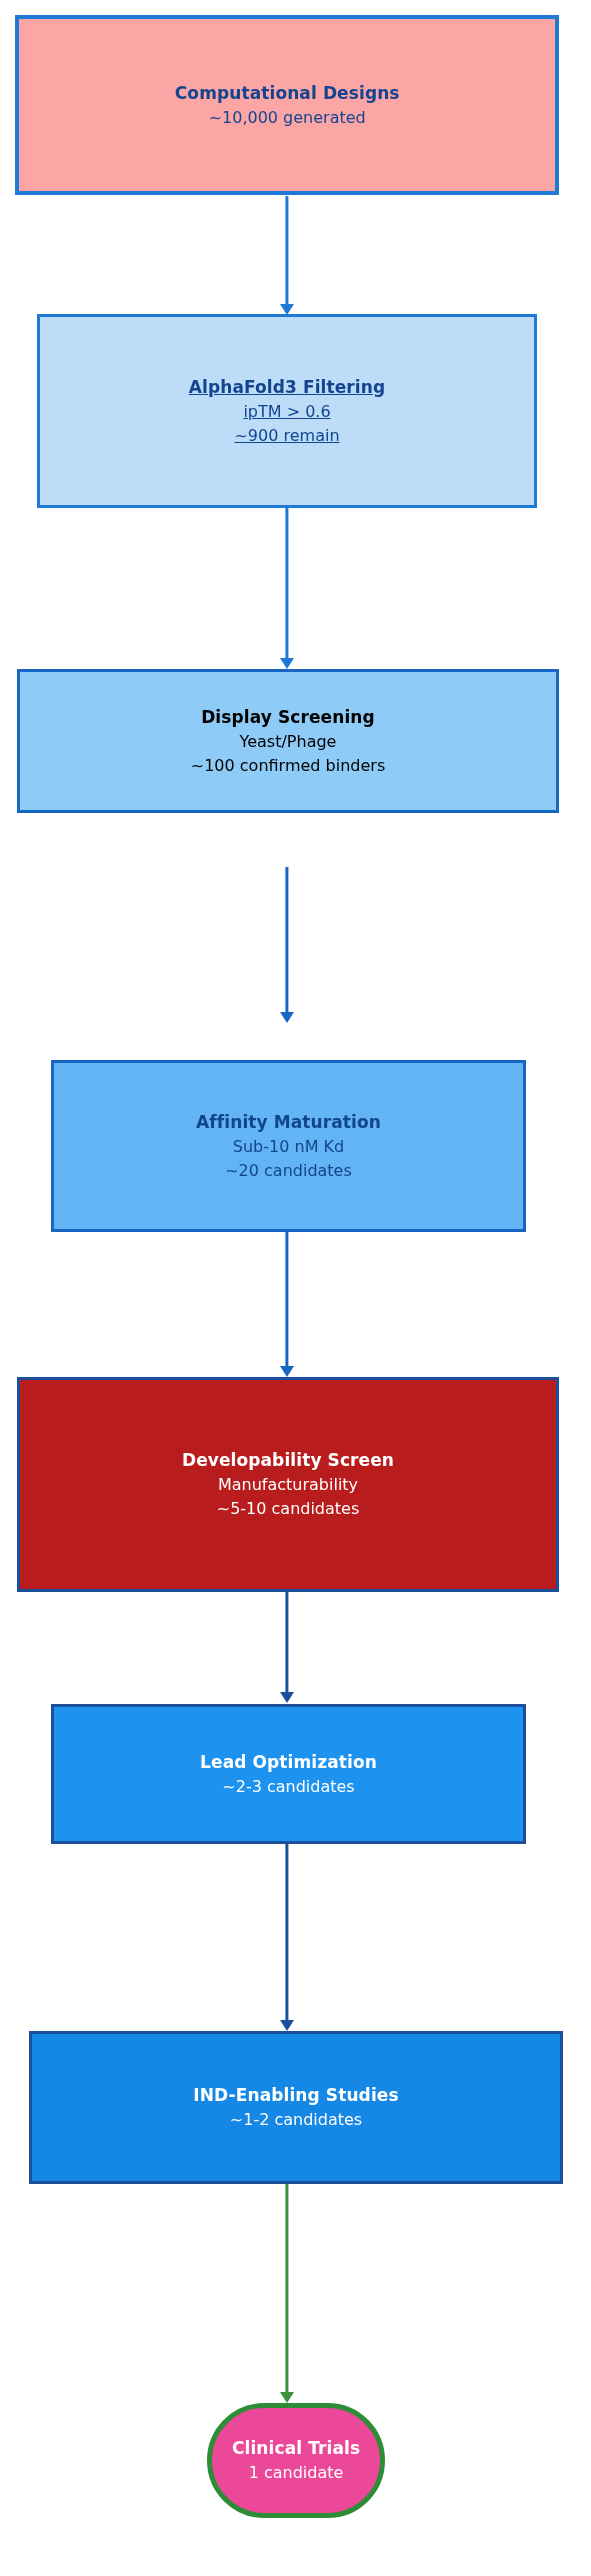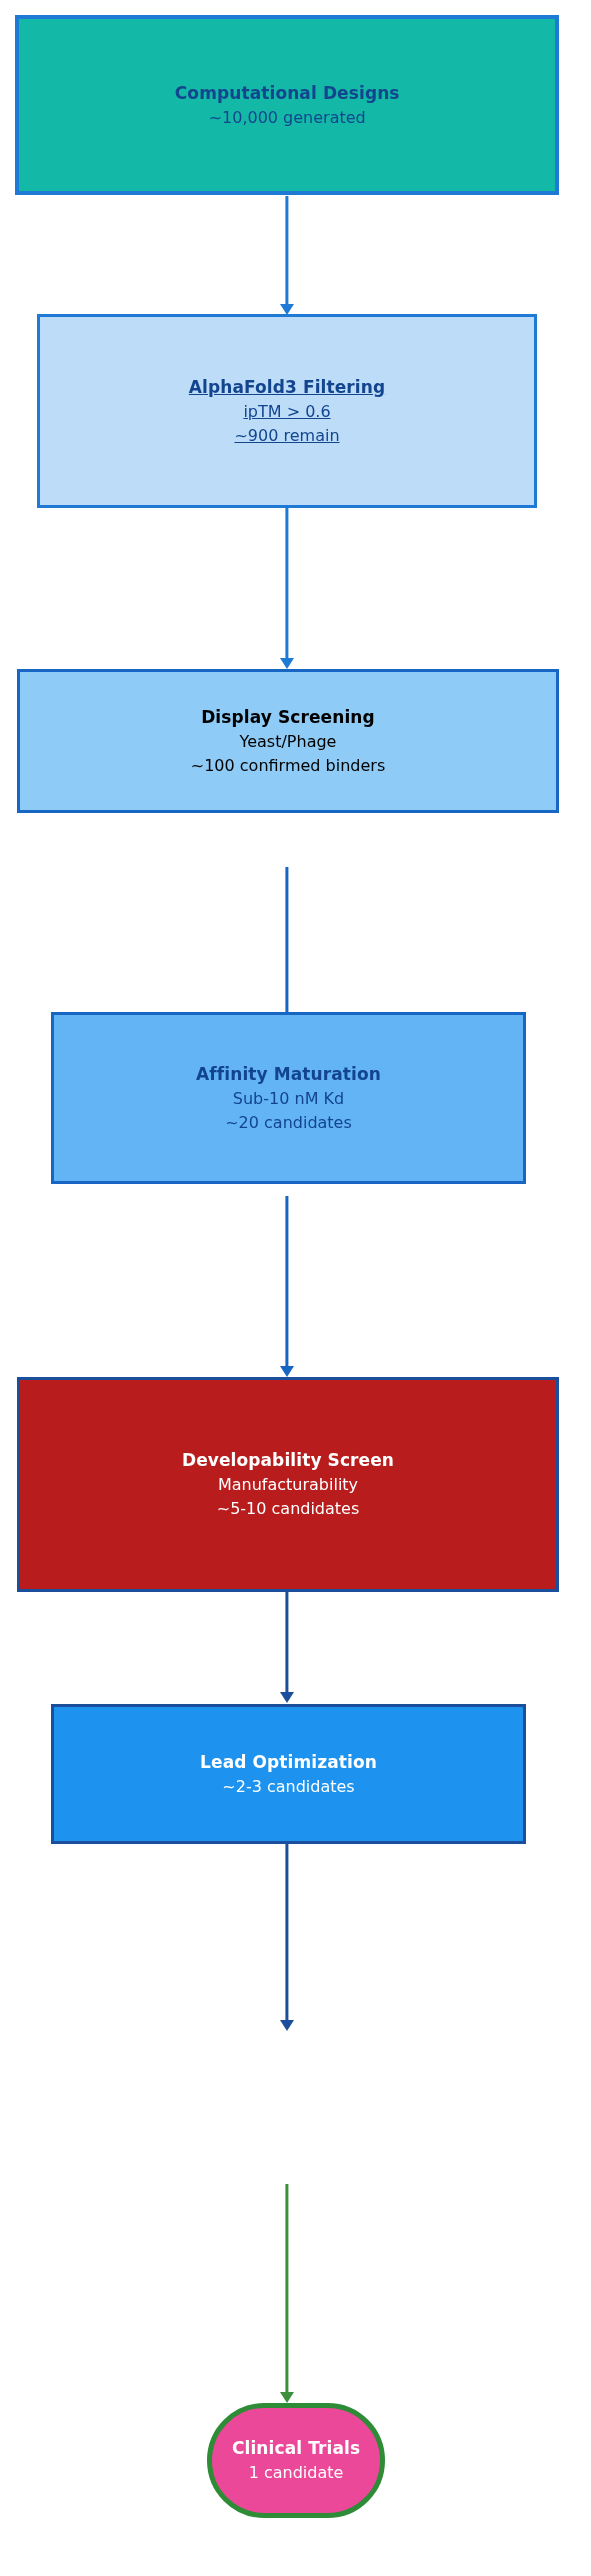--- a/index.html
+++ b/index.html
@@ -96,46 +96,50 @@
       <div class="head" style="border-top: 11.2px solid rgb(27, 79, 156);"></div>
     </div>
     <div class="edge" style="left: 279px; top: 1844px; width: 16px; height: 187px;">
       <div class="stem" style="height: 176px; background: rgb(27, 79, 156);"></div>
       <div class="head" style="border-top: 11.2px solid rgb(27, 79, 156);"></div>
     </div>
     <div class="edge" style="left: 279px; top: 2184px; width: 16px; height: 219px;">
       <div class="stem" style="height: 208px; background: rgb(60, 143, 60);"></div>
       <div class="head" style="border-top: 11.2px solid rgb(60, 143, 60);"></div>
     </div>
-    <div class="node" style="left: 15.2px; top: 15.2px; width: 544px; height: 180px; background: #14b8a6; border: 4px solid rgb(30, 122, 212); color: rgb(19, 69, 143);">
+    <div class="node" style="left: 15.2px; top: 15.2px; width: 544px; height: 180px; background: #fca5a5; border: 4px solid rgb(30, 122, 212); color: rgb(19, 69, 143);">
       <div class="title">Computational Designs</div>
       <div class="sub">~10,000 generated</div>
     </div>
     <div class="node" style="left: 37px; top: 314px; width: 500px; height: 194px; background: rgb(188, 220, 248); border: 3.2px solid rgb(30, 122, 212); color: rgb(19, 69, 143); text-decoration: underline;">
       <div class="title">AlphaFold3 Filtering</div>
       <div class="sub">ipTM &gt; 0.6</div>
       <div class="sub">~900 remain</div>
     </div>
     <div class="node" style="left: 17px; top: 669px; width: 542px; height: 144px; background: rgb(142, 203, 246); border: 3.2px solid rgb(23, 102, 196); color: #000000;">
       <div class="title">Display Screening</div>
       <div class="sub">Yeast/Phage</div>
       <div class="sub">~100 confirmed binders</div>
     </div>
-    <div class="node" style="left: 51px; top: 1012px; width: 475px; height: 172px; background: rgb(99, 180, 245); border: 3.2px solid rgb(23, 102, 196); color: rgb(19, 69, 143);">
+    <div class="node" style="left: 51px; top: 1060px; width: 475px; height: 172px; background: rgb(99, 180, 245); border: 3.2px solid rgb(23, 102, 196); color: rgb(19, 69, 143);">
       <div class="title">Affinity Maturation</div>
       <div class="sub">Sub-10 nM Kd</div>
       <div class="sub">~20 candidates</div>
     </div>
     <div class="node" style="left: 17px; top: 1377px; width: 542px; height: 215px; background: #b91c1c; border: 3.2px solid rgb(27, 79, 156); color: rgb(255, 255, 255);">
       <div class="title">Developability Screen</div>
       <div class="sub">Manufacturability</div>
       <div class="sub">~5-10 candidates</div>
     </div>
     <div class="node" style="left: 51px; top: 1704px; width: 475px; height: 140px; background: rgb(29, 147, 239); border: 3.2px solid rgb(27, 79, 156); color: rgb(255, 255, 255);">
       <div class="title">Lead Optimization</div>
       <div class="sub">~2-3 candidates</div>
     </div>
+    <div class="node" style="left: 29px; top: 2031px; width: 534px; height: 153px; background: rgb(21, 135, 228); border: 3.2px solid rgb(27, 79, 156); color: rgb(255, 255, 255);">
+      <div class="title">IND-Enabling Studies</div>
+      <div class="sub">~1-2 candidates</div>
+    </div>
     <div class="node stadium" style="left: 207px; top: 2403px; width: 178px; height: 115px; background: #ec4899; border: 5.6px solid rgb(46, 139, 54); color: rgb(255, 255, 255);">
       <div class="title">Clinical Trials</div>
       <div class="sub">1 candidate</div>
     </div>
   </div>
 
 
 </body></html>

